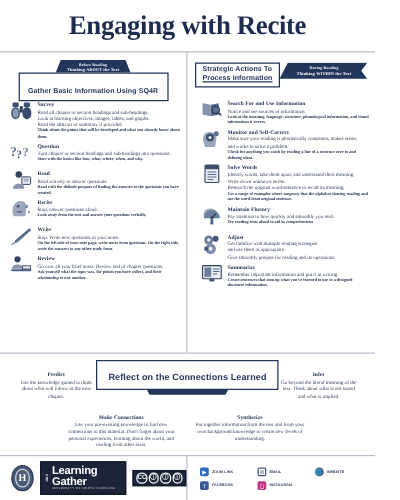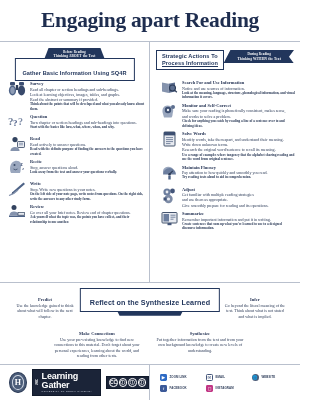--- a/index.html
+++ b/index.html
@@ -192,21 +192,21 @@
   }
   .social .slabel {
     font-family: "Liberation Sans", sans-serif; font-weight: bold;
     font-size: 2.9px; letter-spacing: .1px; color: #2b3a57;
   }
 </style>
 </head>
 <body>
 
 <div class="title-band">
-  <div class="title">Engaging apart Reading</div>
+  <div class="title">Engaging with Recite</div>
 </div>
 <div class="hrule"></div>
 
 <div class="columns">
 
   <div class="col left">
     <div class="banner-wrap">
       <div class="ribbon-top">
         <div class="l1">Before Reading</div>
         <div class="l2">Thinking ABOUT the Text</div>
@@ -446,21 +446,21 @@
 
 <div class="hrule"></div>
 
 <div class="reflect">
   <div class="reflect-banner">
     <div class="ribbon-top">
       <div class="l1">After Reading</div>
       <div class="l2">Thinking BEYOND the Text</div>
     </div>
     <div class="ribbon-main">
-      <span>Reflect on the Synthesize Learned</span>
+      <span>Reflect on the Connections Learned</span>
     </div>
   </div>
 
   <div class="quad predict">
     <div class="q-title">Predict</div>
     <div class="q-body">Use the knowledge gained to think about what will follow in the next chapter.</div>
   </div>
   <div class="quad infer">
     <div class="q-title">Infer</div>
     <div class="q-body">Go beyond the literal meaning of the text. Think about what is not stated and what is implied.</div>

